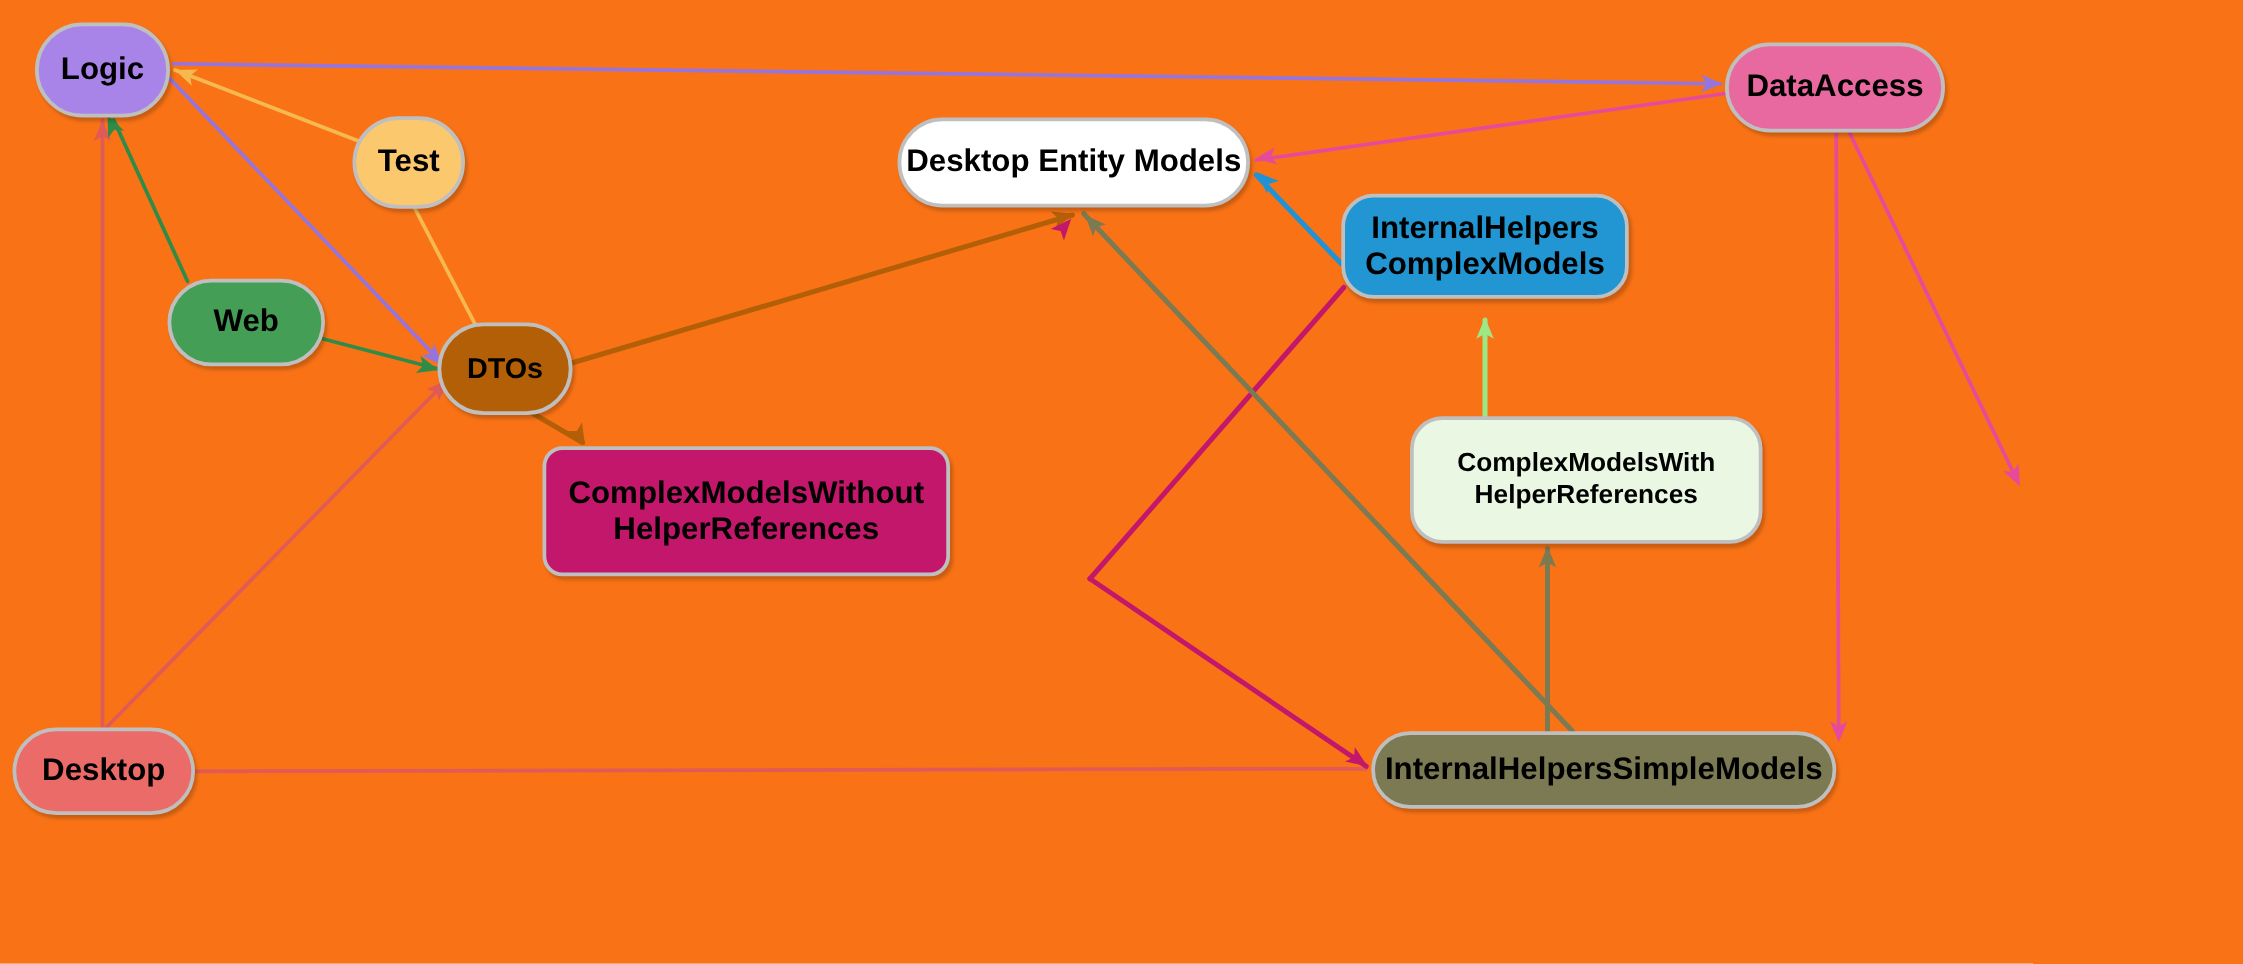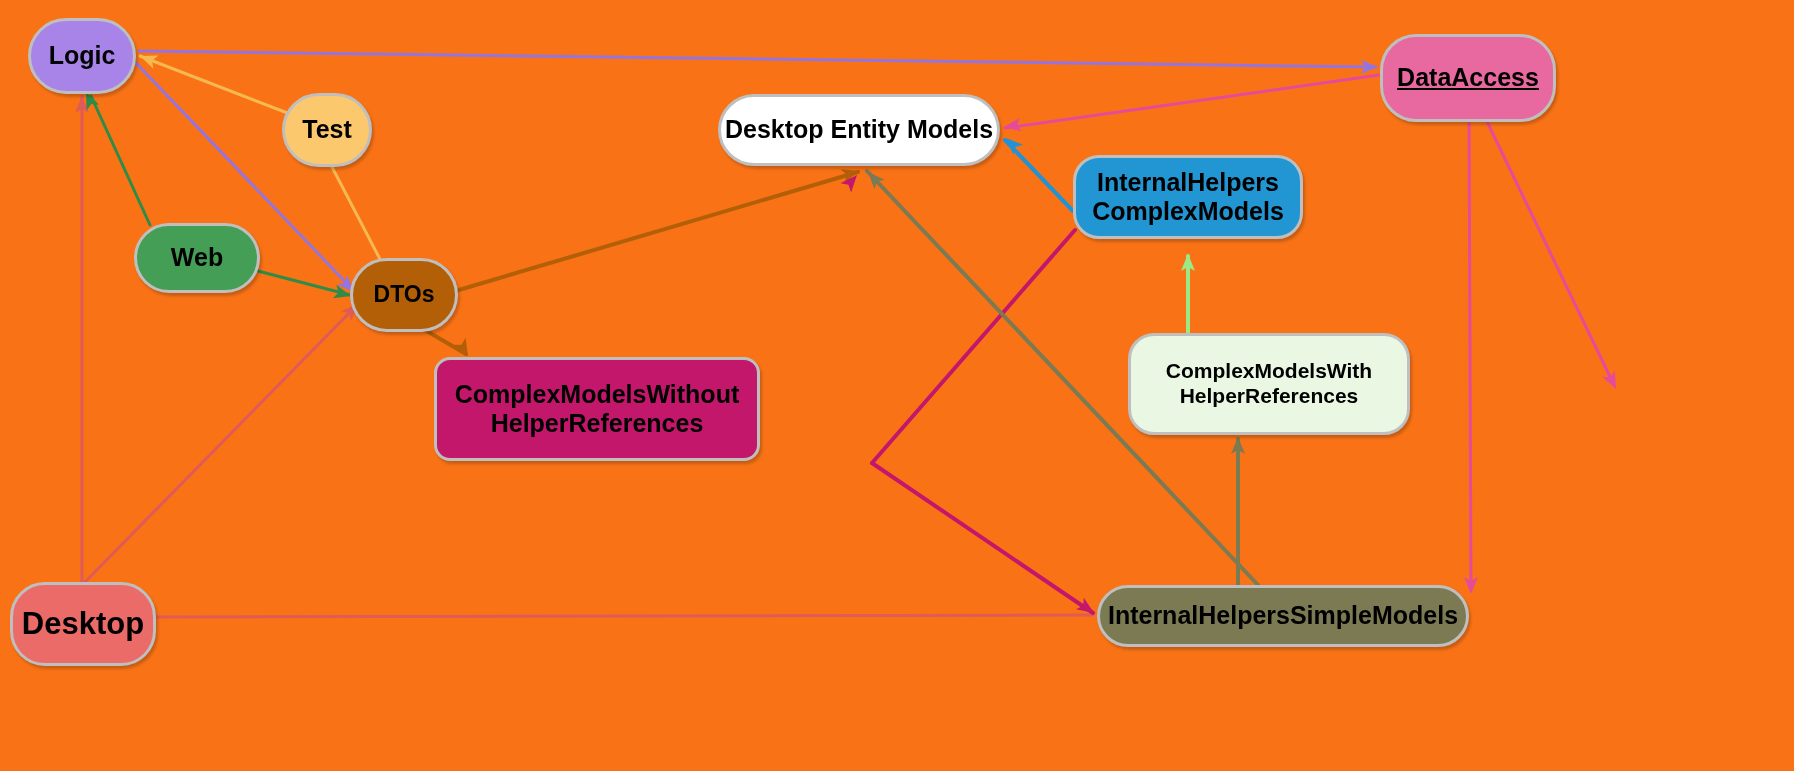--- a/index.html
+++ b/index.html
@@ -82,24 +82,24 @@
       <path d="M 0 0 L -17 -7 L -13 0 L -17 7 Z" fill="#e54b9a" transform="translate(1471,594) rotate(90)"></path>
       <path d="M 0 0 L -17 -7 L -13 0 L -17 7 Z" fill="#9ce884" transform="translate(1188,254) rotate(-90)"></path>
       <path d="M 0 0 L -17 -7 L -13 0 L -17 7 Z" fill="#7b7a53" transform="translate(1238,437) rotate(-90)"></path>
       <path d="M 0 0 L -17 -7 L -13 0 L -17 7 Z" fill="#7b7a53" transform="translate(868,172) rotate(-133)"></path>
     </svg>
   <div id="node-layer">
       <div class="node" style="left: 28px; top: 18px; width: 108px; height: 76px; border-radius: 38px; background: rgb(169, 132, 232); border-color: rgb(191, 191, 191); color: rgb(0, 0, 0); font-size: 25px;">Logic</div>
       <div class="node" style="left: 282px; top: 93px; width: 90px; height: 74px; border-radius: 37px; background: rgb(251, 200, 110); border-color: rgb(191, 191, 191); color: rgb(0, 0, 0); font-size: 25px;">Test</div>
       <div class="node" style="left: 134px; top: 223px; width: 126px; height: 70px; border-radius: 35px; background: rgb(68, 158, 86); border-color: rgb(191, 191, 191); color: rgb(0, 0, 0); font-size: 25px;">Web</div>
       <div class="node" style="left: 350px; top: 258px; width: 108px; height: 74px; border-radius: 37px; background: rgb(178, 95, 7); border-color: rgb(191, 191, 191); color: rgb(0, 0, 0); font-size: 23px;">DTOs</div>
-      <div class="node" style="left: 10px; top: 582px; width: 146px; height: 84px; border-radius: 35px; background: rgb(234, 107, 104); border-color: rgb(191, 191, 191); color: rgb(0, 0, 0); font-size: 31px;">Desktop</div>
+      <div class="node" style="left: 10px; top: 582px; width: 146px; height: 70px; border-radius: 35px; background: rgb(234, 107, 104); border-color: rgb(191, 191, 191); color: rgb(0, 0, 0); font-size: 25px;">Desktop</div>
       <div class="node" style="left: 718px; top: 94px; width: 282px; height: 72px; border-radius: 36px; background: rgb(255, 255, 255); border-color: rgb(191, 191, 191); color: rgb(0, 0, 0); font-size: 25px;">Desktop Entity Models</div>
       <div class="node" style="left: 434px; top: 357px; width: 326px; height: 104px; border-radius: 16px; background: rgb(195, 23, 107); border-color: rgb(191, 191, 191); color: rgb(0, 0, 0); font-size: 25px;">ComplexModelsWithout
 HelperReferences</div>
       <div class="node" style="left: 1073px; top: 155px; width: 230px; height: 84px; border-radius: 26px; background: rgb(33, 150, 211); border-color: rgb(191, 191, 191); color: rgb(0, 0, 0); font-size: 25px;">InternalHelpers
 ComplexModels</div>
       <div class="node" style="left: 1128px; top: 333px; width: 282px; height: 102px; border-radius: 26px; background: rgb(233, 247, 227); border-color: rgb(191, 191, 191); color: rgb(0, 0, 0); font-size: 21px;">ComplexModelsWith
 HelperReferences</div>
       <div class="node" style="left: 1097px; top: 585px; width: 372px; height: 62px; border-radius: 31px; background: rgb(123, 122, 83); border-color: rgb(191, 191, 191); color: rgb(0, 0, 0); font-size: 25px;">InternalHelpersSimpleModels</div>
-      <div class="node" style="left: 1380px; top: 34px; width: 176px; height: 88px; border-radius: 36px; background: rgb(232, 105, 159); border-color: rgb(191, 191, 191); color: rgb(0, 0, 0); font-size: 25px; text-decoration: underline;">DataAccess</div>
+      <div class="node" style="left: 1380px; top: 34px; width: 176px; height: 72px; border-radius: 36px; background: rgb(232, 105, 159); border-color: rgb(191, 191, 191); color: rgb(0, 0, 0); font-size: 25px;">DataAccess</div>
     </div>
 </div>
 
 </body></html>

